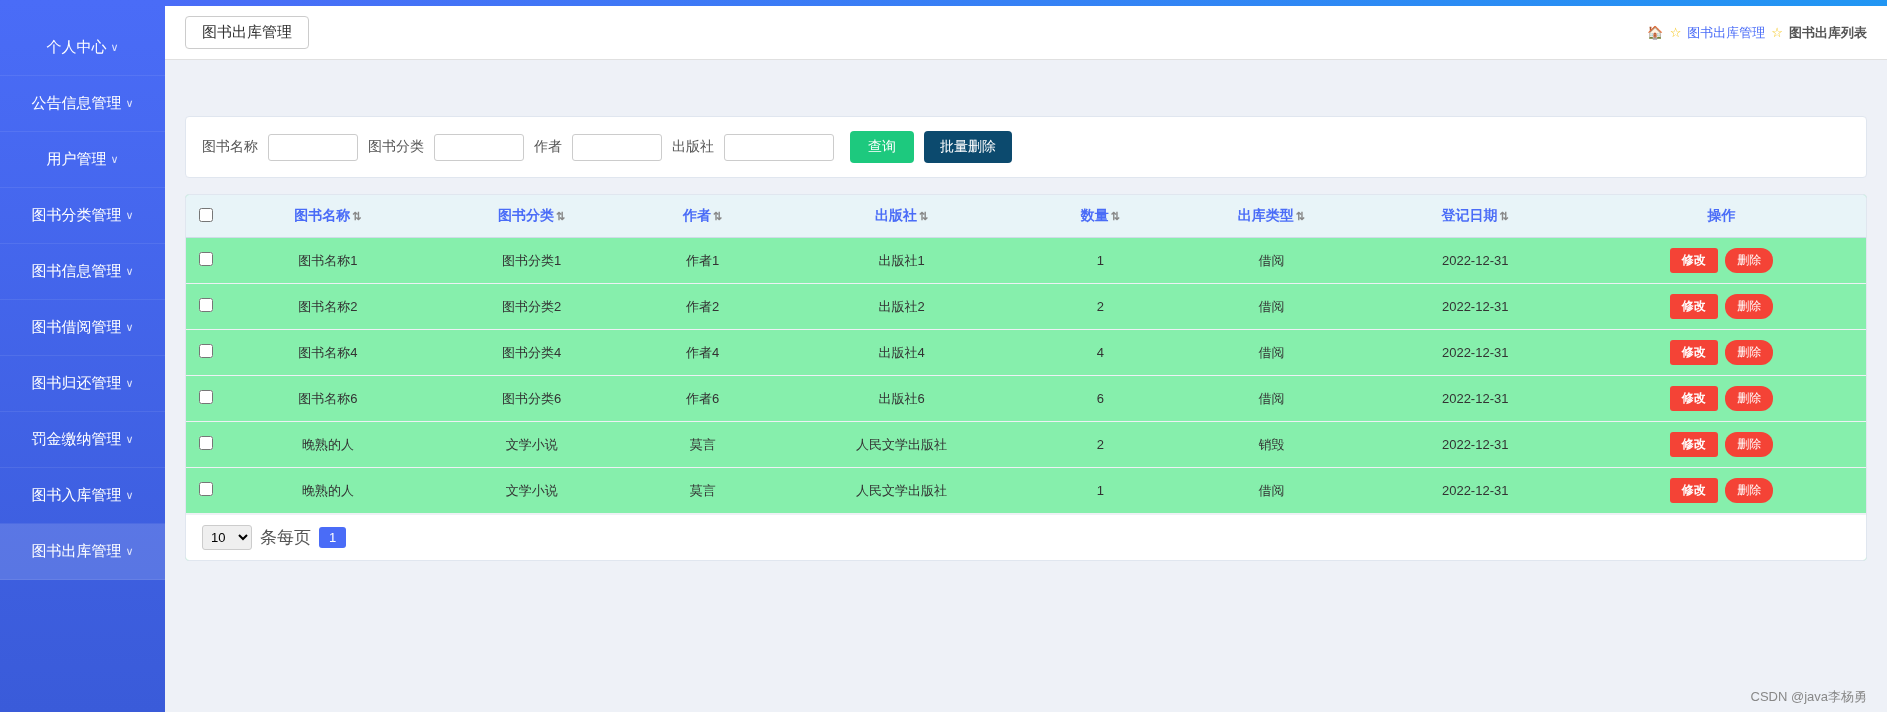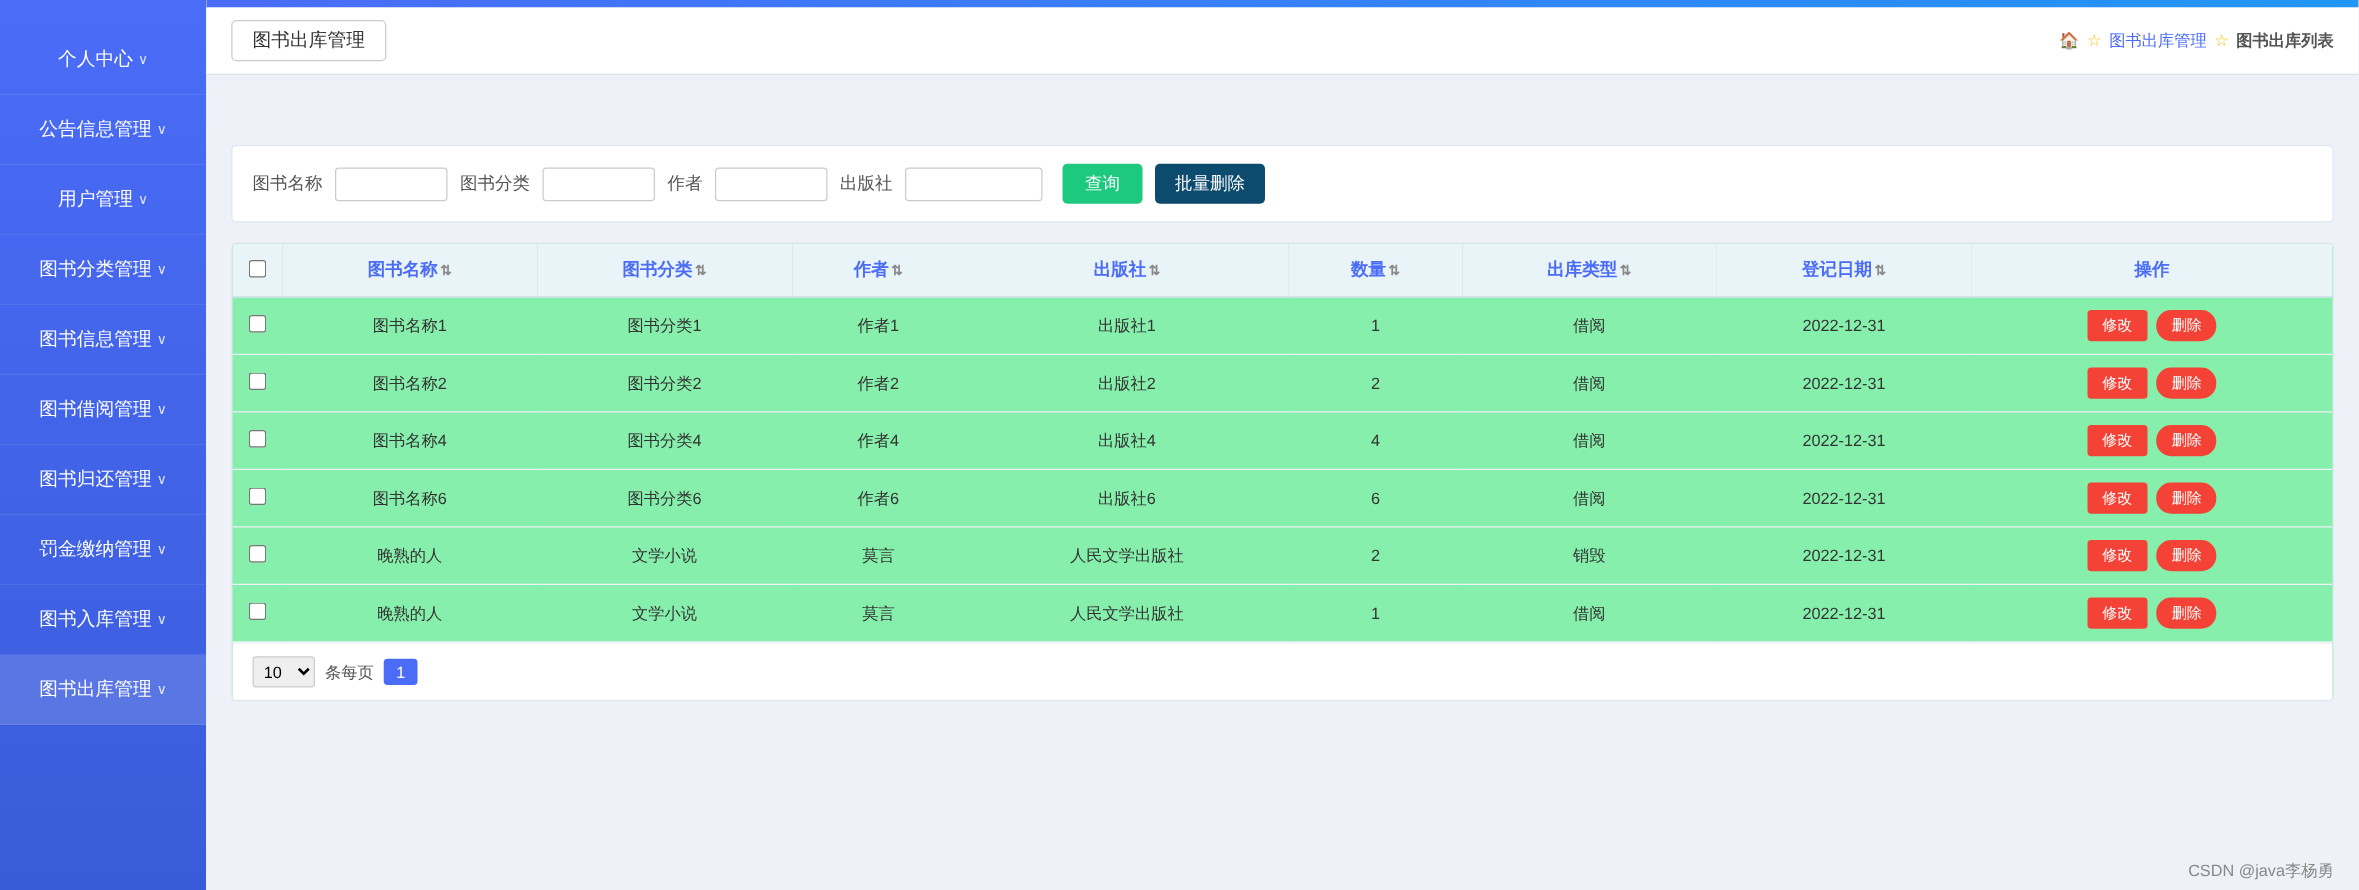--- a/index.html
+++ b/index.html
@@ -159,20 +159,21 @@
 
     .btn-edit {
       background: #f44336;
       color: #fff;
       border: none;
       padding: 4px 12px;
       border-radius: 3px;
       cursor: pointer;
       font-size: 12px;
       margin-right: 4px;
+      font-weight: bold;
     }
     .btn-delete {
       background: #f44336;
       color: #fff;
       border: none;
       padding: 4px 12px;
       border-radius: 12px;
       cursor: pointer;
       font-size: 12px;
     }
@@ -186,21 +187,21 @@
       background: #fff;
       border-top: 1px solid #eef1f5;
     }
     .page-size-select {
       border: 1px solid #ccc;
       border-radius: 3px;
       padding: 3px 4px;
       font-size: 13px;
       width: 50px;
     }
-    .page-label { font-size: 13px; color: #555; }
+    .page-label { font-size: 17px; color: #555; }
     .page-num {
       background: #4a6cf7;
       color: #fff;
       padding: 3px 10px;
       border-radius: 3px;
       font-size: 13px;
     }
 
     
     .footer-note {

